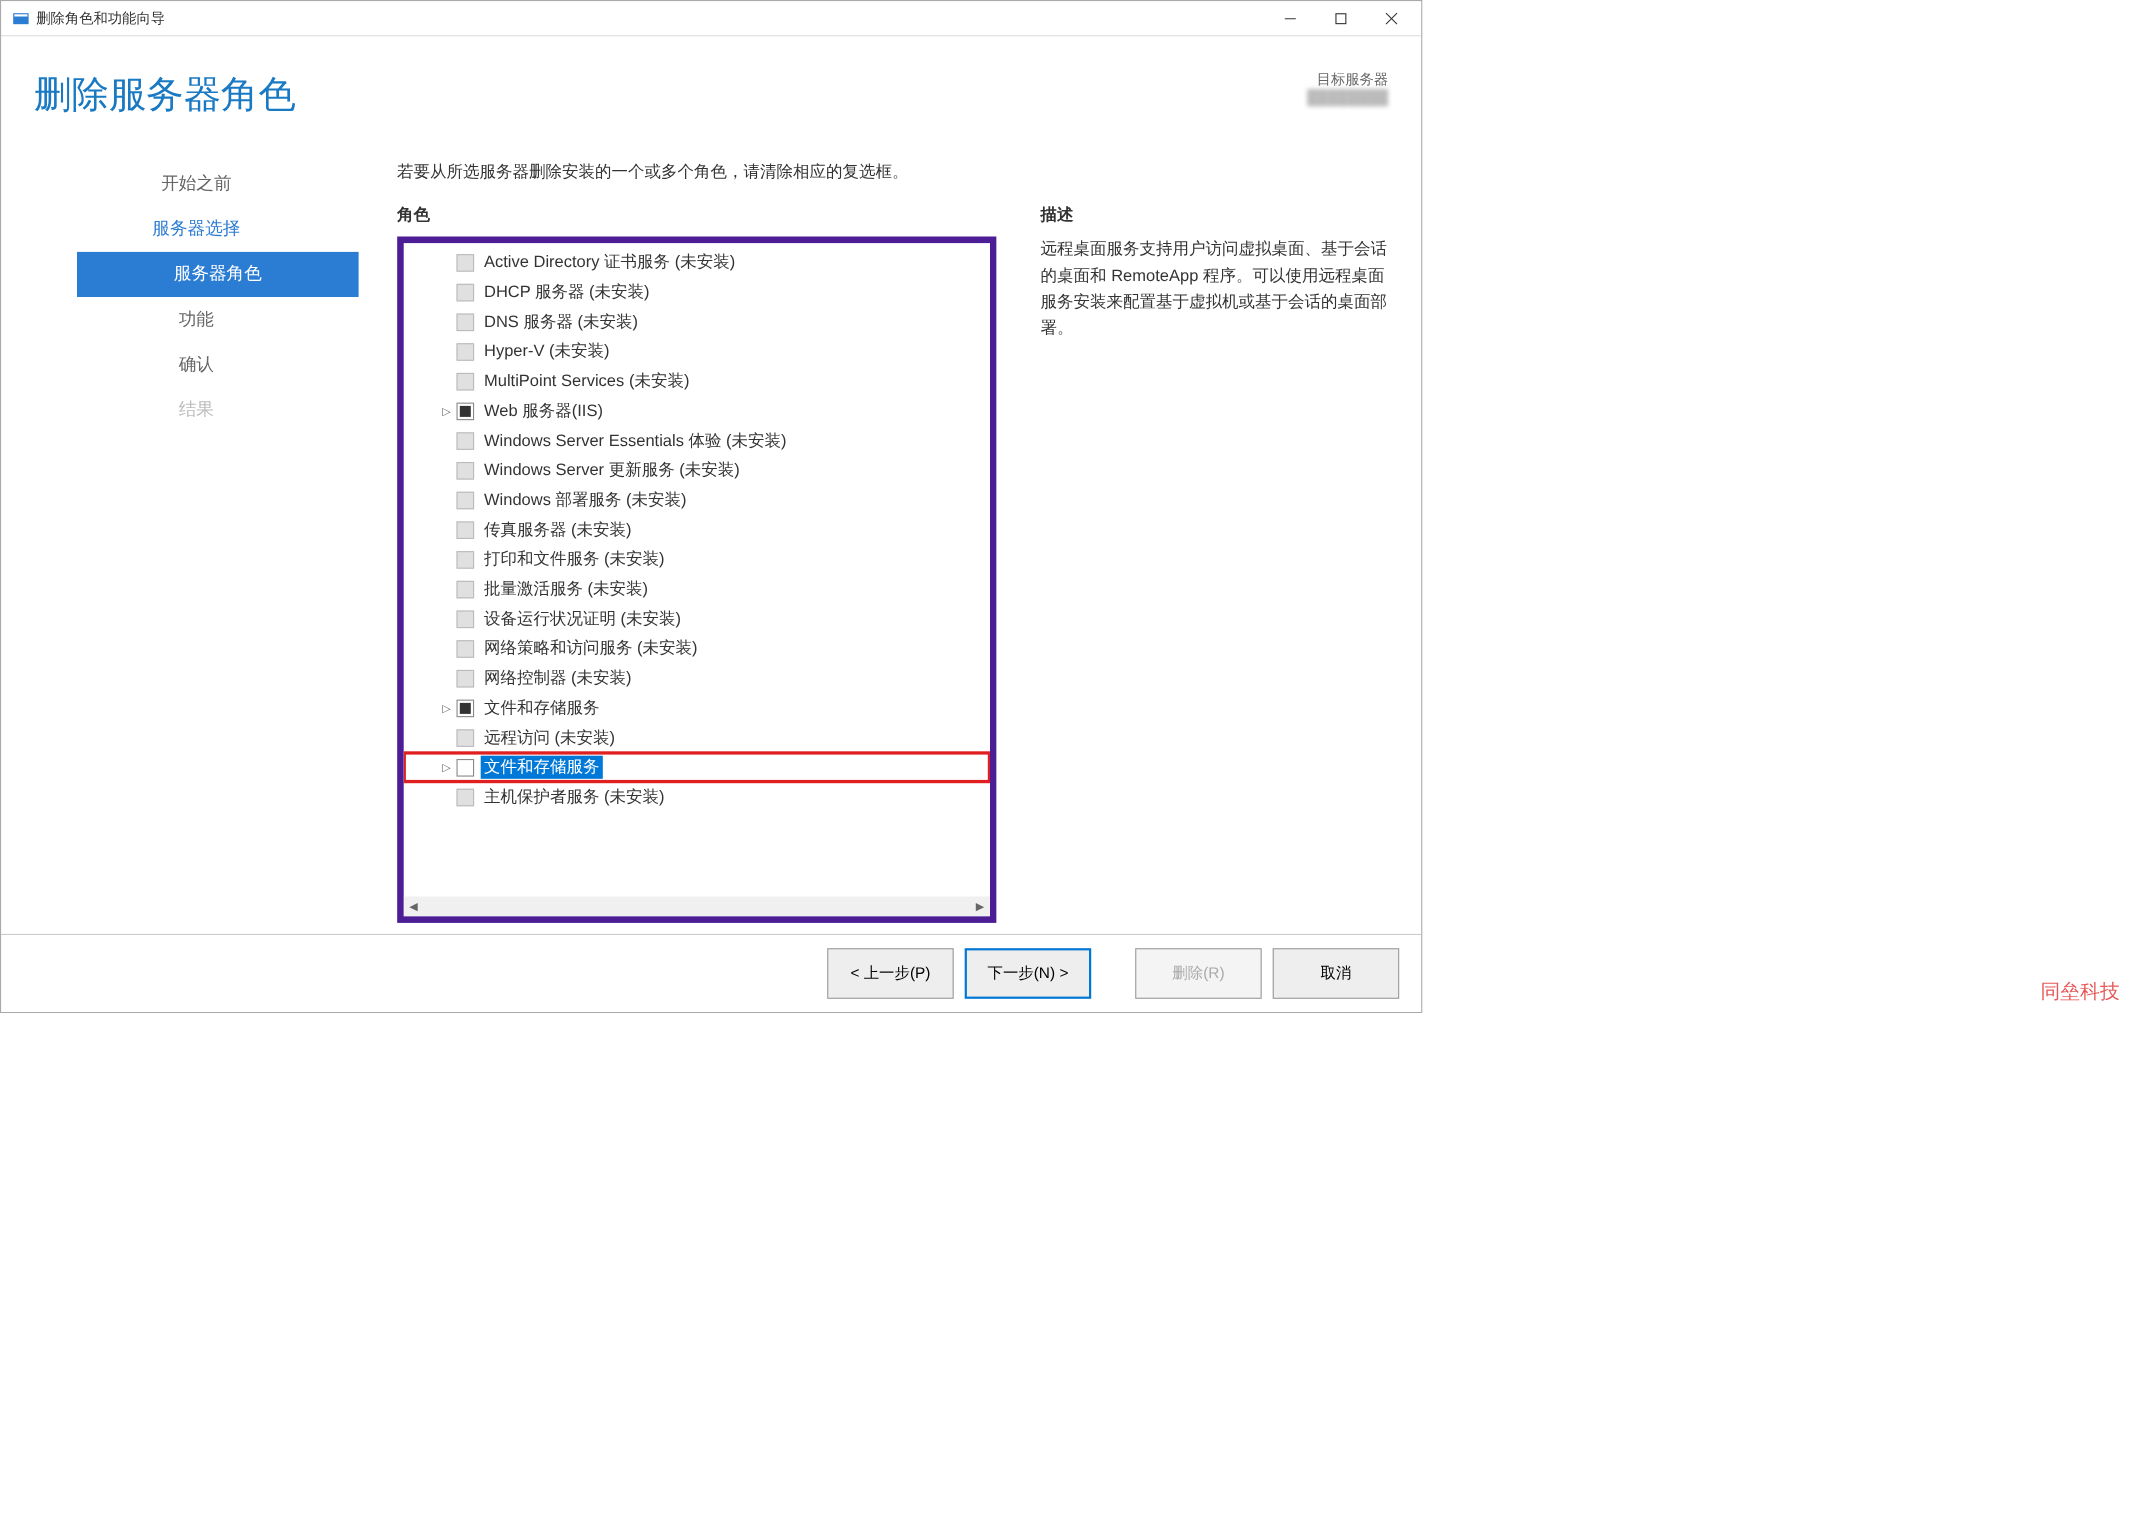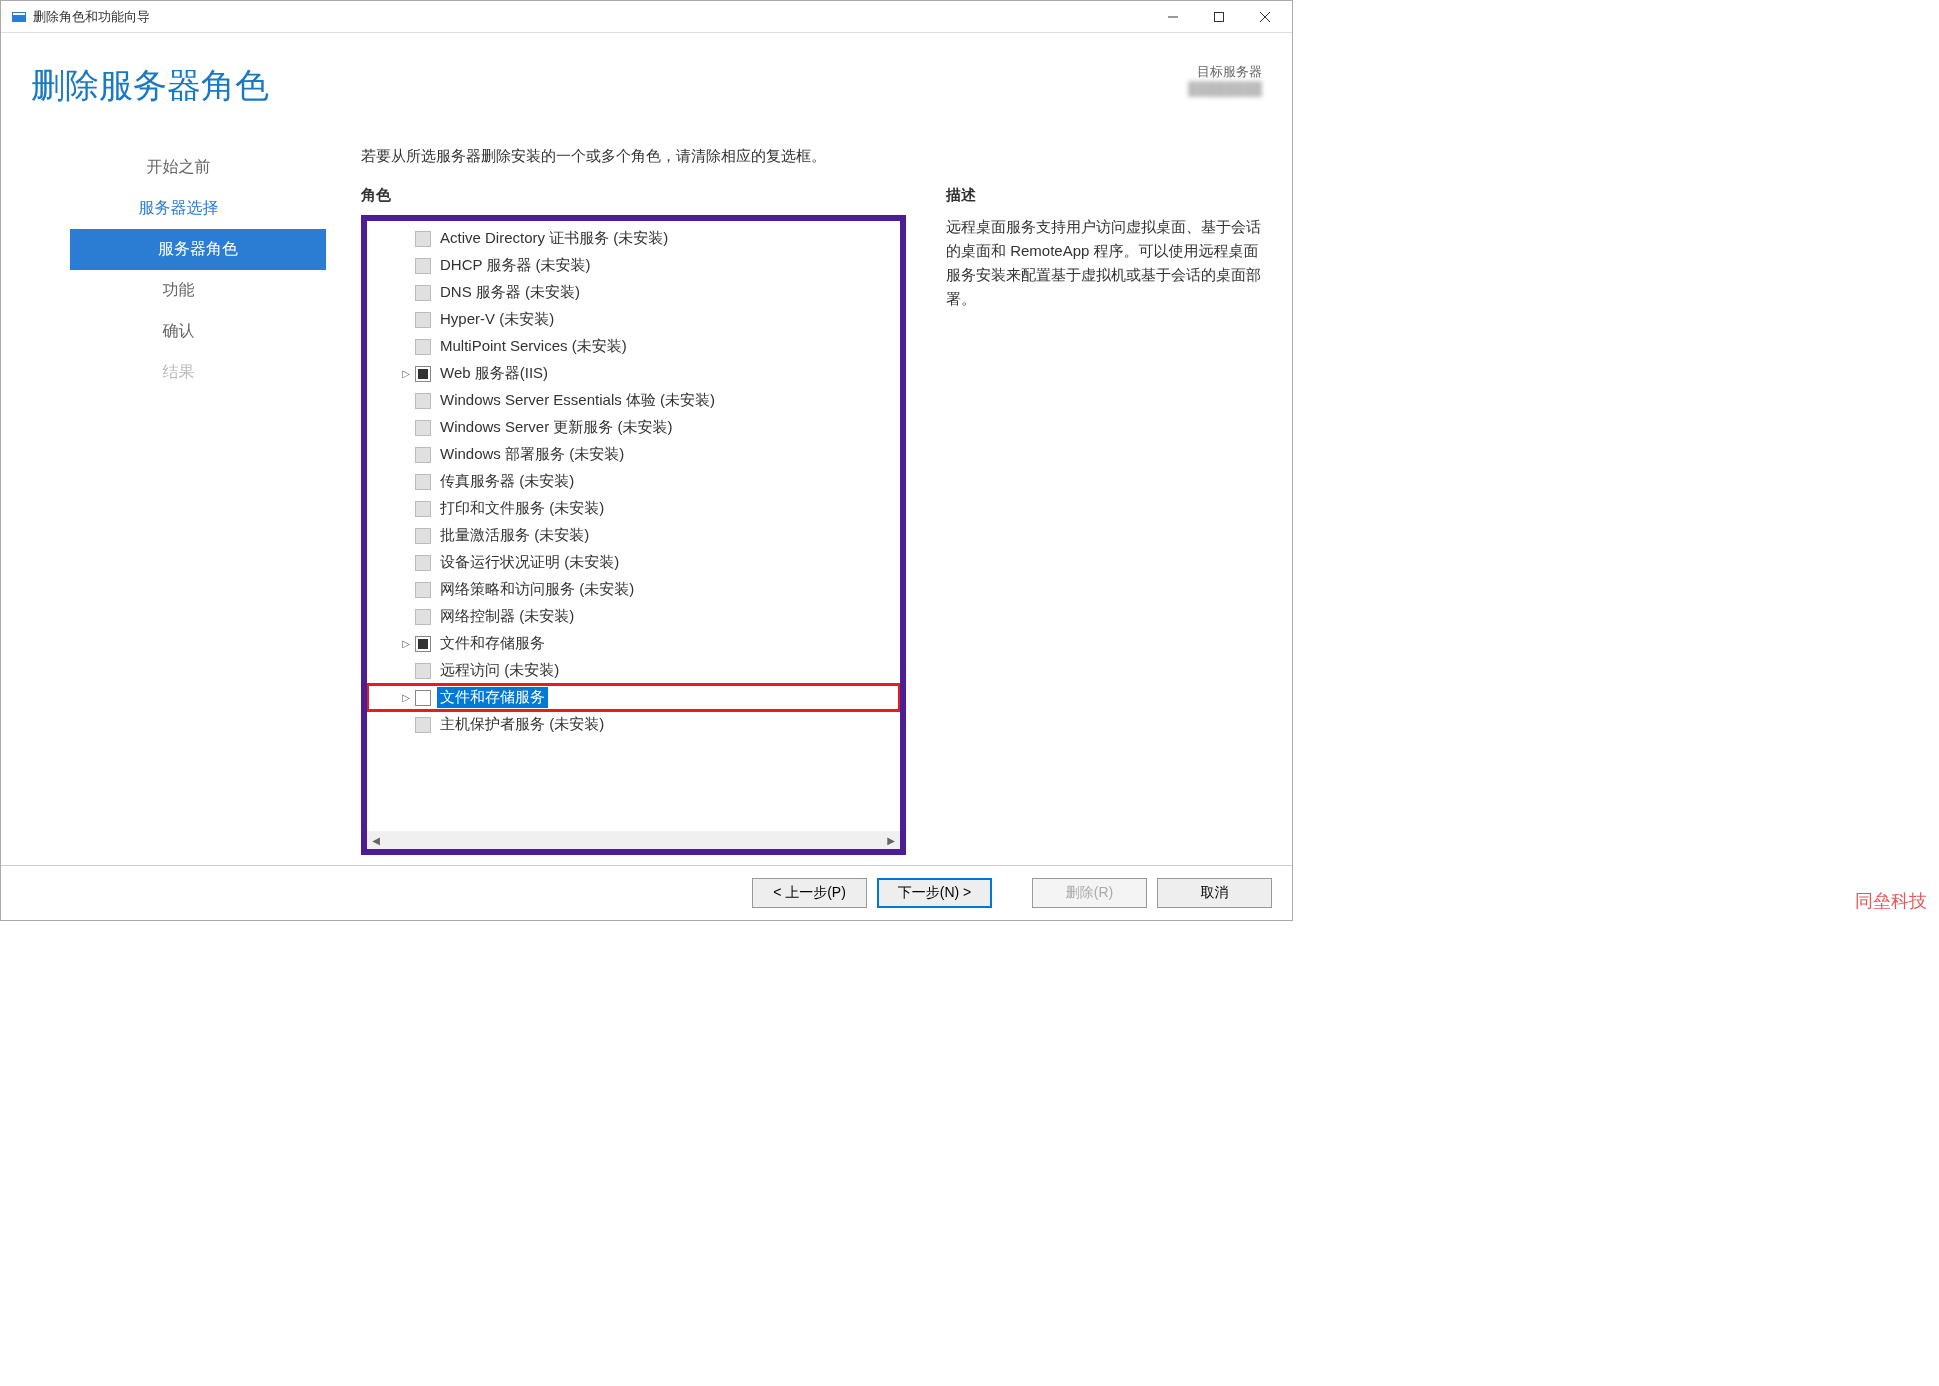--- a/index.html
+++ b/index.html
@@ -54,21 +54,21 @@
     .hscroll-thumb { flex: 1; }
     
     .roles-list::-webkit-scrollbar { width: 18px; }
     .roles-list::-webkit-scrollbar-track { background: #f0f0f0; }
     .roles-list::-webkit-scrollbar-thumb { background: #c0c0c0; }
     .roles-list::-webkit-scrollbar-button { background: #f0f0f0; height: 18px; }
     
     .desc-text { font-size: 15px; color: #333; line-height: 1.6; }
     
     .footer { border-top: 1px solid #ccc; padding: 12px 20px; display: flex; justify-content: flex-end; gap: 10px; align-items: center; }
-    .btn { min-width: 115px; height: 30px; padding: 0 14px; border: 1px solid #999; background: #eee; font-size: 14px; cursor: pointer; font-family: inherit; }
+    .btn { min-width: 115px; height: 46px; padding: 0 14px; border: 1px solid #999; background: #eee; font-size: 14px; cursor: pointer; font-family: inherit; }
     .btn.primary { border: 2px solid #0078d7; }
     .btn:disabled { color: #aaa; cursor: default; background: #f4f4f4; }
     .footer-gap { width: 20px; }
     
     .watermark { position: absolute; right: 12px; bottom: 8px; color: #e02020; font-size: 18px; pointer-events: none; font-weight: 500; opacity: 0.75; }
     .window-wrap { position: relative; }
   </style>
 </head>
 <body>
 

